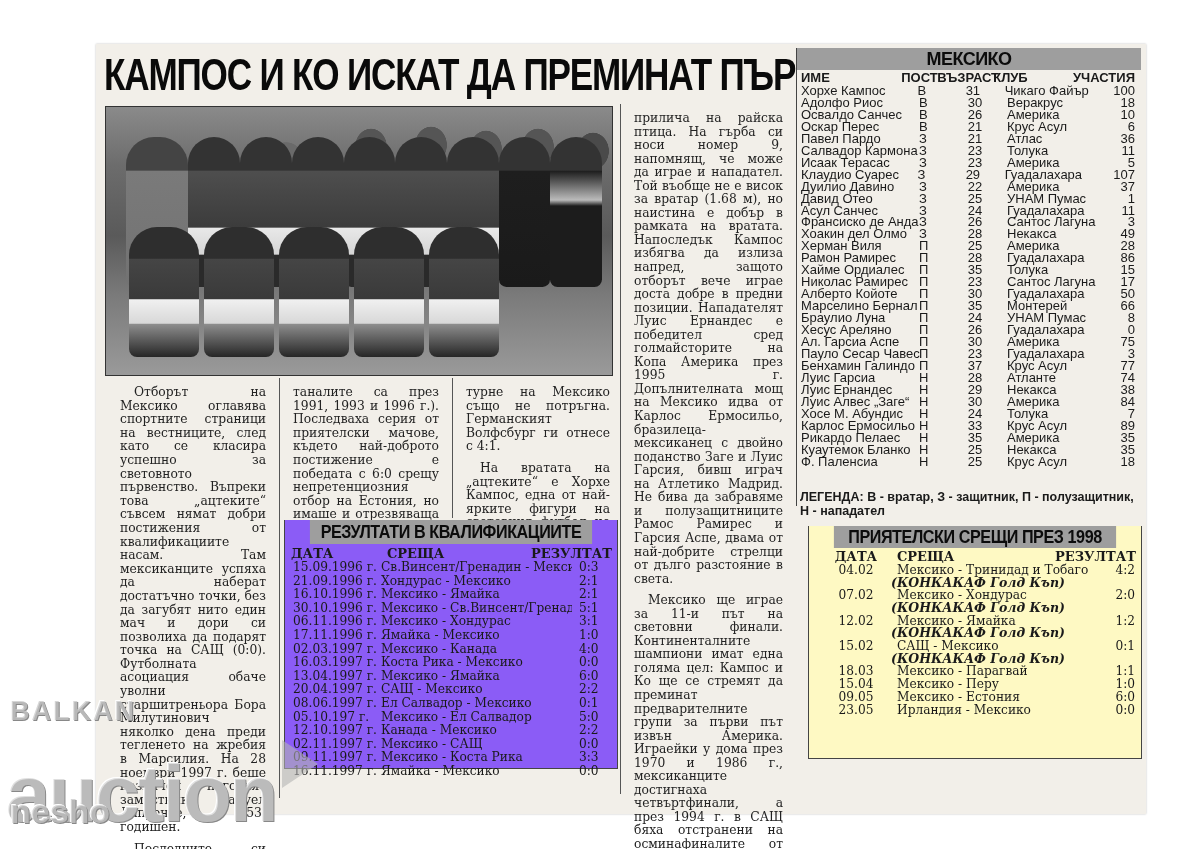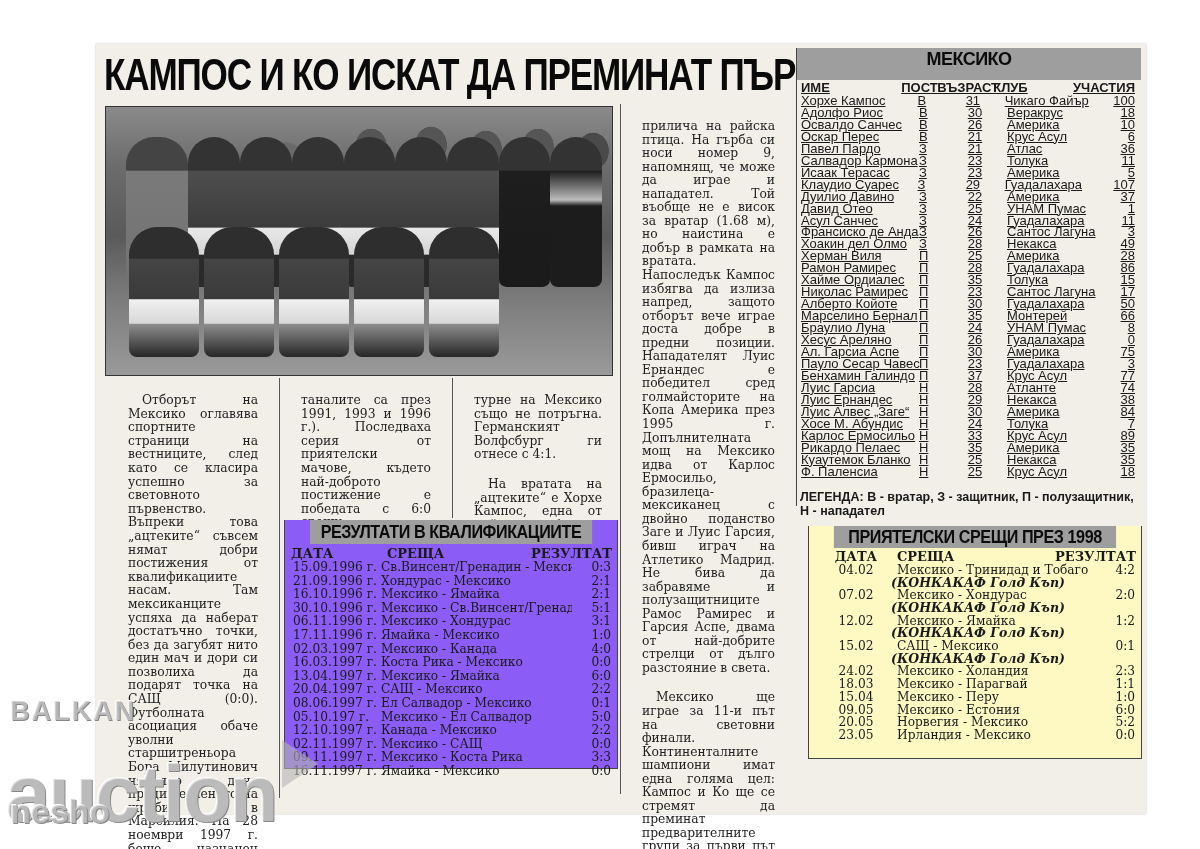--- a/index.html
+++ b/index.html
@@ -13,31 +13,31 @@
       radial-gradient(ellipse 26px 30px at 380px 42px, #555 60%, transparent 62%),
       radial-gradient(ellipse 26px 30px at 432px 40px, #555 60%, transparent 62%),
       radial-gradient(ellipse 26px 30px at 487px 44px, #4a4a4a 60%, transparent 62%),
       linear-gradient(180deg, #8a8a8a 0%, #6c6c6c 22%, #5a5a5a 48%, #7a7a7a 70%, #9a9a9a 100%);
     overflow:hidden; }
   .photo .row { position:absolute; left:20px; right:10px; display:flex; justify-content:space-around; }
   .photo .p { width:58px; border-radius:28px 28px 8px 8px; background:linear-gradient(180deg,#333 0,#333 22%,#4e4e4e 23%,#3c3c3c 60%,#e8e8e8 61%,#d5d5d5 78%,#2a2a2a 79%); }
   .photo .top .p { height:150px; }
   .photo .bot .p { height:130px; width:70px; background:linear-gradient(180deg,#2e2e2e 0,#2e2e2e 24%,#454545 25%,#3a3a3a 55%,#f0f0f0 56%,#d8d8d8 74%,#8c8c8c 75%,#262626 100%); }
   .col { position:absolute; font-size:12.3px; line-height:13.6px; text-align:justify; color:#222; }
-  .col p { margin:16px; text-indent:14px; }
+  .col p { margin:8px; text-indent:14px; }
   .vrule { position:absolute; width:1px; background:#555; }
   .boxhead { background:#9e9e9e; color:#0c0c0c; font-family:"Liberation Sans", sans-serif; font-weight:bold; text-align:center; letter-spacing:-0.5px; }
   .qual { position:absolute; left:284px; top:520px; width:332px; height:248px; border:1px solid #444; border-top:none; background:#8b5cf6; }
   .qual .boxhead { height:24px; line-height:24px; font-size:19px; transform:scaleX(0.85); }
   .qual .hdr { display:flex; font-weight:bold; font-size:13px; margin:2px 6px 0; }
   .qual .r { display:flex; font-size:12.2px; line-height:13.6px; margin:0 6px 0 8px; white-space:nowrap; }
-  .qual .c1 { width:88px; } .qual .c2 { flex:1; overflow:hidden; } .qual .c3 { width:32px; text-align:right;margin-left:7px; }
+  .qual .c1 { width:88px; } .qual .c2 { flex:1; overflow:hidden; } .qual .c3 { width:32px; text-align:left;margin-left:7px; }
   .squad { position:absolute; left:796px; top:48px; width:344px; height:458px; border-left:1px solid #444; background:#f2efe9; font-family:"Liberation Sans", sans-serif; }
-  .squad .boxhead { height:32px; line-height:22px; font-size:18px;text-align:center; }
-  .squad .hdr, .squad .r { display:flex; padding:0 6px 0 4px; white-space:nowrap;text-decoration:underline; }
+  .squad .boxhead { height:22px; line-height:22px; font-size:18px;text-align:center; }
+  .squad .hdr, .squad .r { display:flex; padding:0 6px 0 4px; white-space:nowrap; }
   .squad .hdr { font-weight:bold; font-size:13px; line-height:14px; margin-top:1px; }
   .squad .r { font-size:13px; line-height:11.95px; }
   .squad .c1 { width:118px; } .squad .c2 { width:36px; text-align:left; } .squad .c3 { width:40px; text-align:center; }
   .squad .c4 { width:110px; padding-left:12px; } .squad .c5 { flex:1; text-align:right; }
   .legend { position:absolute; left:800px; top:490px; width:340px; font-family:"Liberation Sans", sans-serif; font-weight:bold; font-size:12.5px; line-height:14px; }
   .friend { position:absolute; left:808px; top:526px; width:332px; height:232px; border:1px solid #444; border-top:none; background:#fef9c3; }
   .friend .boxhead { height:22px; line-height:22px; font-size:19px; transform:scaleX(0.85); }
   .friend .hdr { display:flex; font-weight:bold; font-size:13px; margin:1px 6px 0; }
   .friend .r { display:flex; font-size:12.2px; line-height:12.8px; margin:0 6px 0 6px; white-space:nowrap; }
   .friend .c1 { width:82px; text-align:center; } .friend .c2 { flex:1; } .friend .c3 { width:36px; text-align:right; }
@@ -450,43 +450,33 @@
         <span class="c3">1:2</span>
       </div>
       <div class="sub">(КОНКАКАФ Голд Къп)</div>
       <div class="r">
         <span class="c1">15.02</span>
         <span class="c2">САЩ - Мексико</span>
         <span class="c3">0:1</span>
       </div>
       <div class="sub">(КОНКАКАФ Голд Къп)</div>
       <div class="r">
-        <span class="c1">24.02</span>
-        <span class="c2">Мексико - Холандия</span>
-        <span class="c3">2:3</span>
-      </div>
-      <div class="r">
         <span class="c1">18.03</span>
         <span class="c2">Мексико - Парагвай</span>
         <span class="c3">1:1</span>
       </div>
       <div class="r">
         <span class="c1">15.04</span>
         <span class="c2">Мексико - Перу</span>
         <span class="c3">1:0</span>
       </div>
       <div class="r">
         <span class="c1">09.05</span>
         <span class="c2">Мексико - Естония</span>
         <span class="c3">6:0</span>
-      </div>
-      <div class="r">
-        <span class="c1">20.05</span>
-        <span class="c2">Норвегия - Мексико</span>
-        <span class="c3">5:2</span>
       </div>
       <div class="r">
         <span class="c1">23.05</span>
         <span class="c2">Ирландия - Мексико</span>
         <span class="c3">0:0</span>
       </div>
     </div>
 </div>
 
 <div class="wm" style="left:10px; top:696px; font-size:27px; letter-spacing:2px;">BALKAN</div>

